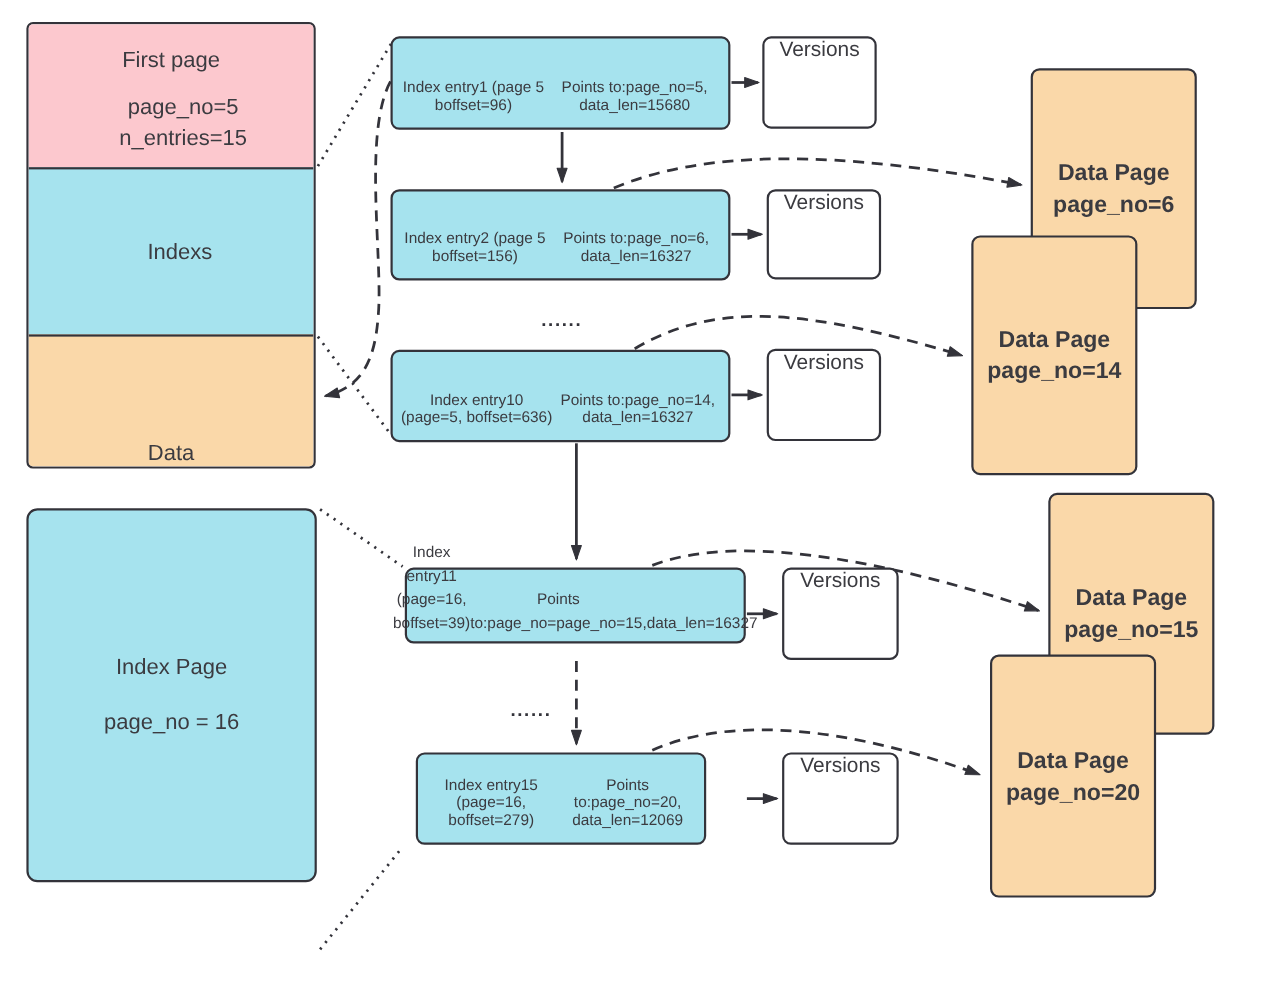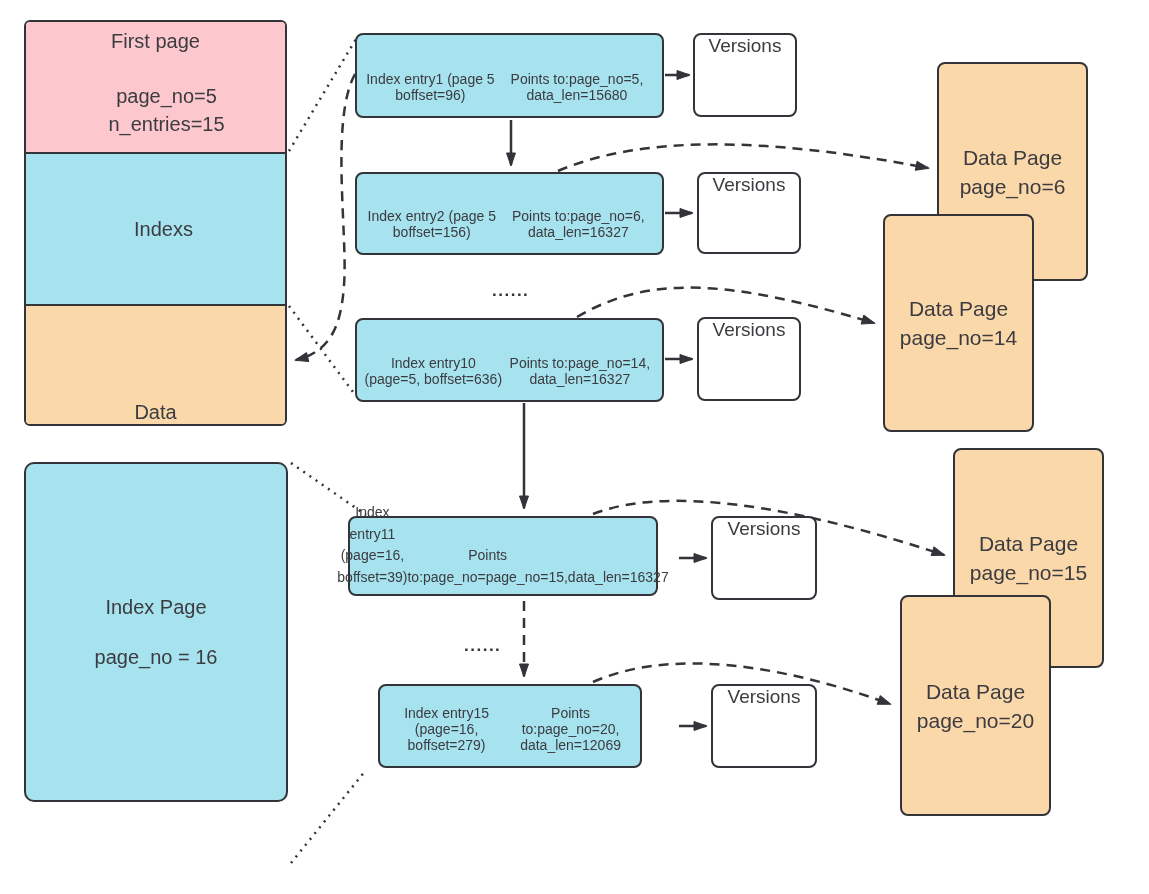--- a/index.html
+++ b/index.html
@@ -14,40 +14,40 @@
   .dotted{stroke:var(--line);stroke-width:2.5;fill:none;stroke-dasharray:2 5.5;}
   .ahfill{fill:var(--line);stroke:var(--line);stroke-linejoin:round;}
 
   .box{position:absolute;box-sizing:border-box;border:2.5px solid var(--line);border-radius:8px;}
 
   
   .stack{left:24px;top:20px;width:263px;height:406px;border-radius:6px;overflow:hidden;
          display:flex;flex-direction:column;background:#fff;}
   .sec{box-sizing:border-box;}
   .sec-pink{height:130px;background:var(--pink);display:flex;flex-direction:column;align-items:center;
-            padding-top:8px;font-size:20px;gap:12px;}
+            padding-top:22px;font-size:20px;}
   .sec-sub{margin-top:17px;line-height:28px;text-align:center;margin-left:22px;}
   .sec-mid{display:flex;align-items:center;justify-content:center;font-size:20px;
            border-top:2.5px solid var(--line);}
   .sec-cyan{height:152px;background:var(--cyan);padding-left:16px;}
   .sec-orange{flex:1;background:var(--orange);align-items:flex-end;}
 
   
   .indexpage{left:24px;top:462px;width:264px;height:340px;background:var(--cyan);border-radius:10px;
              display:flex;flex-direction:column;align-items:center;justify-content:center;gap:27px;font-size:20px;}
 
   
   .entry{background:var(--cyan);display:flex;flex-direction:row;justify-content:space-between;
          align-items:flex-end;padding:13px 6px;font-size:14px;text-align:center;}
   .entry.tight{justify-content:center;padding:6px;line-height:21.5px;}
 
   .versions{background:var(--white);display:flex;align-items:flex-start;justify-content:center;font-size:19px;}
 
   .dp{background:var(--orange);display:flex;flex-direction:column;align-items:center;justify-content:center;
-      font-size:21px;line-height:29px;text-align:center;}
+      font-size:21px;line-height:29px;text-align:center;font-weight:bold;}
 
   .dots{position:absolute;font-weight:700;font-size:17px;letter-spacing:1.5px;color:var(--line);line-height:18px;}
 </style>
 </head>
 <body>
 
 <div class="canvas">
 
   <svg class="wires" width="1149" height="894" viewBox="0 0 1149 894">
     <defs>
@@ -104,21 +104,21 @@
     <div>Points to:page_no=5, data_len=15680</div>
   </div>
   <div class="box entry" style="left:355px;top:172px;width:309px;height:83px">
     <div>Index entry2 (page 5 boffset=156)</div>
     <div>Points to:page_no=6, data_len=16327</div>
   </div>
   <div class="box entry" style="left:355px;top:318px;width:309px;height:84px">
     <div>Index entry10 (page=5, boffset=636)</div>
     <div>Points to:page_no=14, data_len=16327</div>
   </div>
-  <div class="box entry tight" style="left:348px;top:516px;width:310px;height:80px">
+  <div class="box entry tight" style="left:368px;top:516px;width:310px;height:69px">
     <div>Index entry11 (page=16, boffset=39)</div>
     <div>Points to:page_no=page_no=15,</div>
     <div>data_len=16327</div>
   </div>
   <div class="box entry" style="left:378px;top:684px;width:264px;height:84px">
     <div>Index entry15 (page=16, boffset=279)</div>
     <div>Points to:page_no=20, data_len=12069</div>
   </div>
 
   <div class="box versions" style="left:693px;top:33px;width:104px;height:84px">

